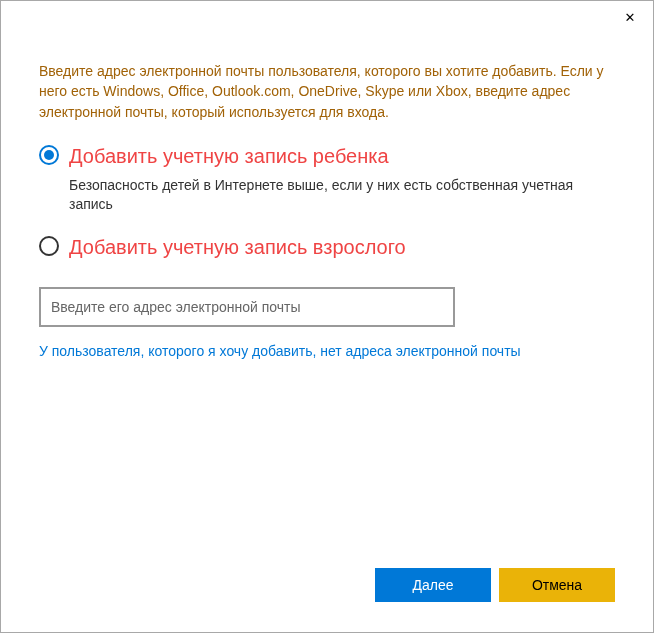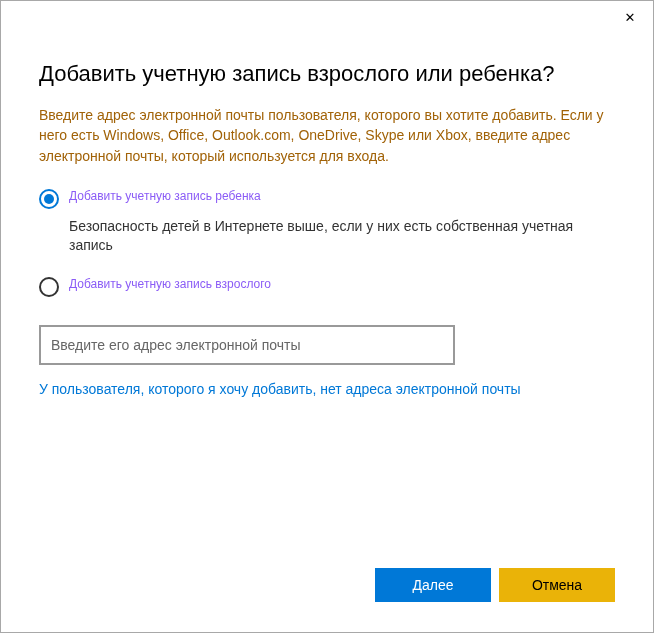--- a/index.html
+++ b/index.html
@@ -89,22 +89,22 @@
       width: 10px;
       height: 10px;
       background: #0078d7;
       border-radius: 50%;
       display: none;
     }
     .radio-circle.selected .radio-dot {
       display: block;
     }
     .radio-label {
-      font-size: 12px;
-      color: #8b5cf6;
+      font-size: 20px;
+      color: #ef4444;
       padding-top: 1px;
     }
     .radio-subtext {
       font-size: 14px;
       color: #333;
       margin-left: 30px;
       margin-bottom: 20px;
       line-height: 1.4;
     }
     .email-input {
@@ -154,21 +154,20 @@
 <body>
 
 <div class="window">
   <div class="titlebar">
     <div class="close-btn">
       <span class="close-x">✕</span>
     </div>
   </div>
 
   <div class="content">
-    <h1 class="heading">Добавить учетную запись взрослого или ребенка?</h1>
     <p class="description">Введите адрес электронной почты пользователя, которого вы хотите добавить. Если у него есть Windows, Office, Outlook.com, OneDrive, Skype или Xbox, введите адрес электронной почты, который используется для входа.</p>
 
     <div class="radio-group">
       <div class="radio-item">
         <div class="radio-circle selected">
           <div class="radio-dot"></div>
         </div>
         <span class="radio-label">Добавить учетную запись ребенка</span>
       </div>
       <div class="radio-subtext">Безопасность детей в Интернете выше, если у них есть собственная учетная запись</div>

